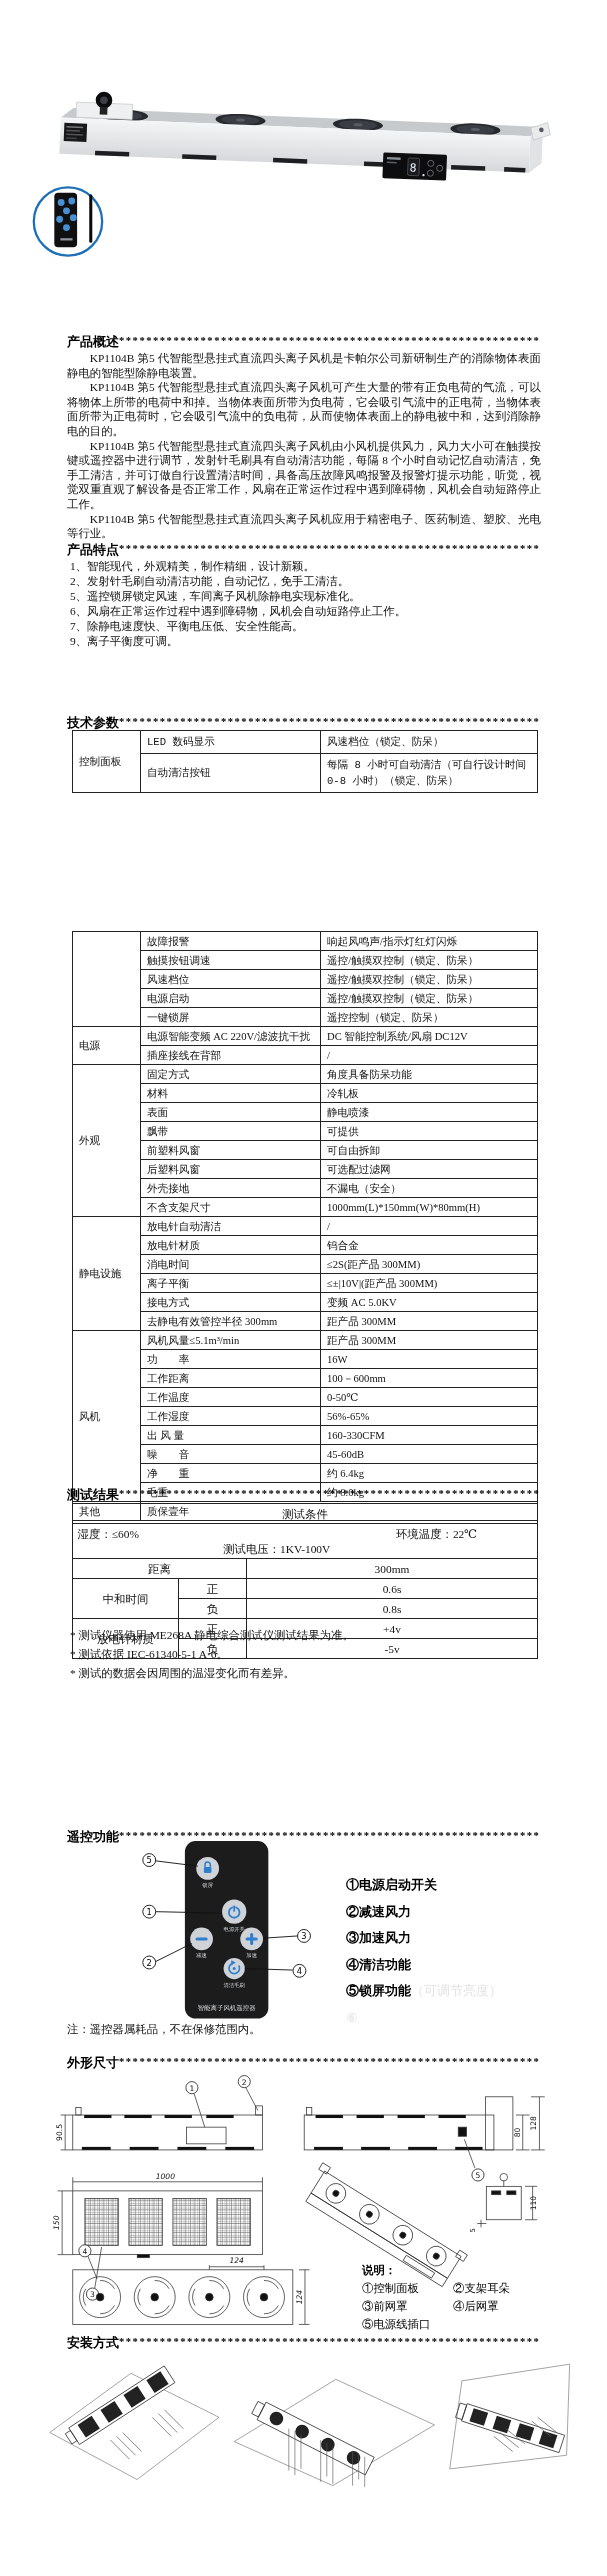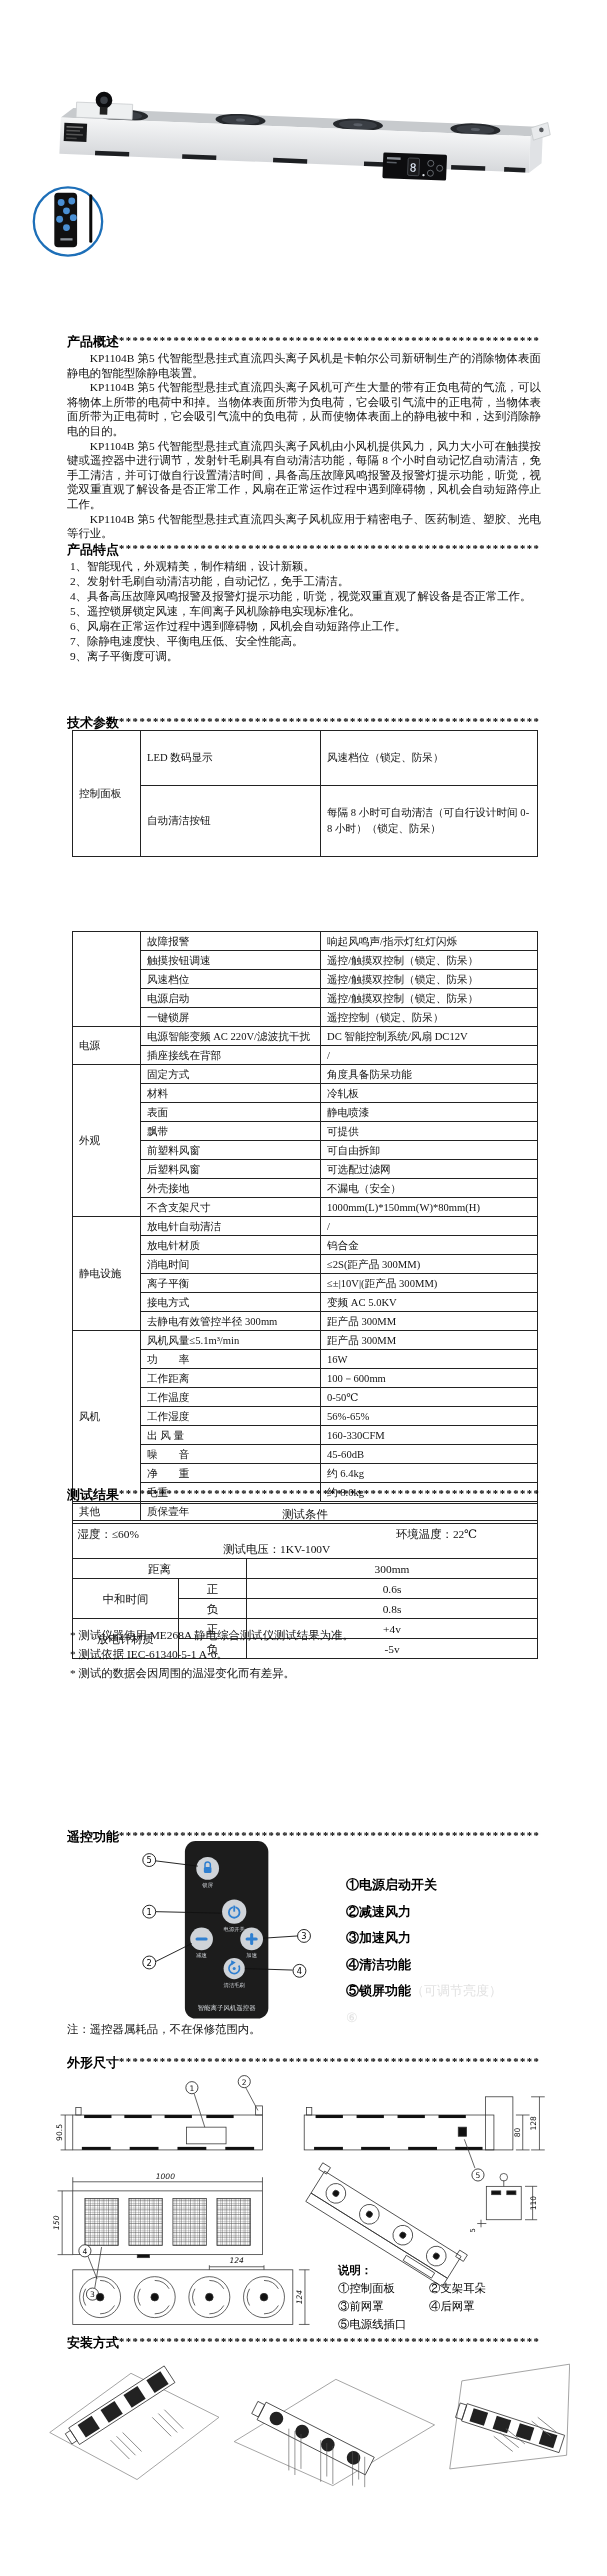--- a/index.html
+++ b/index.html
@@ -14,36 +14,36 @@
   
   .paras{position:absolute;left:67px;width:474px;font-size:11.4px;line-height:14.6px;text-align:justify;}
   .paras p{margin:0;text-indent:2em;}
   .feats{position:absolute;left:70px;width:471px;font-size:11.4px;line-height:15px;}
   .feats div{padding-left:1.7em;text-indent:-1.7em;}
   
   table.spec{position:absolute;left:72px;width:466px;border-collapse:collapse;table-layout:fixed;
              font-size:10.6px;color:#111;}
   table.spec td{border:0.8px solid #222;padding:1.5px 6px;line-height:15px;overflow:hidden;}
   table.spec td.g{text-align:left;padding-left:6px;}
-  table.t1 td{padding:19px 6px;line-height:16px;}
+  table.t1 td{padding:3px 6px;line-height:16px;font-family:Liberation Mono, monospace;}
   table.test{position:absolute;left:72px;width:466px;border-collapse:collapse;table-layout:fixed;font-size:11.4px;}
   table.test td{border:0.8px solid #222;padding:1.5px 4.6px;line-height:16px;text-align:center;}
   table.test td.cond{text-align:left;}
   .condwrap{display:flex;}
   .condwrap span:nth-child(1){width:32%;}
   .condwrap span:nth-child(2){width:38%;margin-top:15px;}
   .condwrap span:nth-child(3){width:30%;}
   .notes{position:absolute;left:70px;width:471px;font-size:11.4px;line-height:19px;}
   .notes div{white-space:nowrap;}
   
   .rlegend{position:absolute;left:346px;top:1872px;font-size:13px;line-height:26.6px;font-weight:bold;color:#000;}
   .faint{color:#e2e2e2;font-weight:normal;}
   .rnote{position:absolute;left:67px;top:2022px;font-size:11.4px;}
   
-  .dlegend{position:absolute;left:338px;top:2261px;font-size:11.4px;line-height:18px;color:#000;}
+  .dlegend{position:absolute;left:362px;top:2261px;font-size:11.4px;line-height:18px;color:#000;}
   .dlegend .t{font-weight:bold;}
   .dlegend .grid{display:grid;grid-template-columns:91px 91px;}
   svg{display:block;}
   .lineart{stroke:#333;fill:none;stroke-width:1;}
 </style>
 </head>
 <body>
 
 <div class="page">
 
@@ -143,21 +143,20 @@
     <p>KP1104B 第5 代智能型悬挂式直流四头离子风机由小风机提供风力，风力大小可在触摸按键或遥控器中进行调节，发射针毛刷具有自动清洁功能，每隔 8 个小时自动记忆自动清洁，免手工清洁，并可订做自行设置清洁时间，具备高压故障风鸣报警及报警灯提示功能，听觉，视觉双重直观了解设备是否正常工作，风扇在正常运作过程中遇到障碍物，风机会自动短路停止工作。</p>
     <p>KP1104B 第5 代智能型悬挂式直流四头离子风机应用于精密电子、医药制造、塑胶、光电等行业。</p>
   </div>
 
   <div class="sec-head" style="top:541px">
     <span>产品特点</span><span class="stars">********************************************************************************</span>
   </div>
   <div class="feats" style="top:559px">
     <div>1、智能现代，外观精美，制作精细，设计新颖。</div>
     <div>2、发射针毛刷自动清洁功能，自动记忆，免手工清洁。</div>
-    <div>4、具备高压故障风鸣报警及报警灯提示功能，听觉，视觉双重直观了解设备是否正常工作。</div>
     <div>5、遥控锁屏锁定风速，车间离子风机除静电实现标准化。</div>
     <div>6、风扇在正常运作过程中遇到障碍物，风机会自动短路停止工作。</div>
     <div>7、除静电速度快、平衡电压低、安全性能高。</div>
     <div>9、离子平衡度可调。</div>
   </div>
 
   <div class="sec-head" style="top:714px">
     <span>技术参数</span><span class="stars">********************************************************************************</span>
   </div>
 

